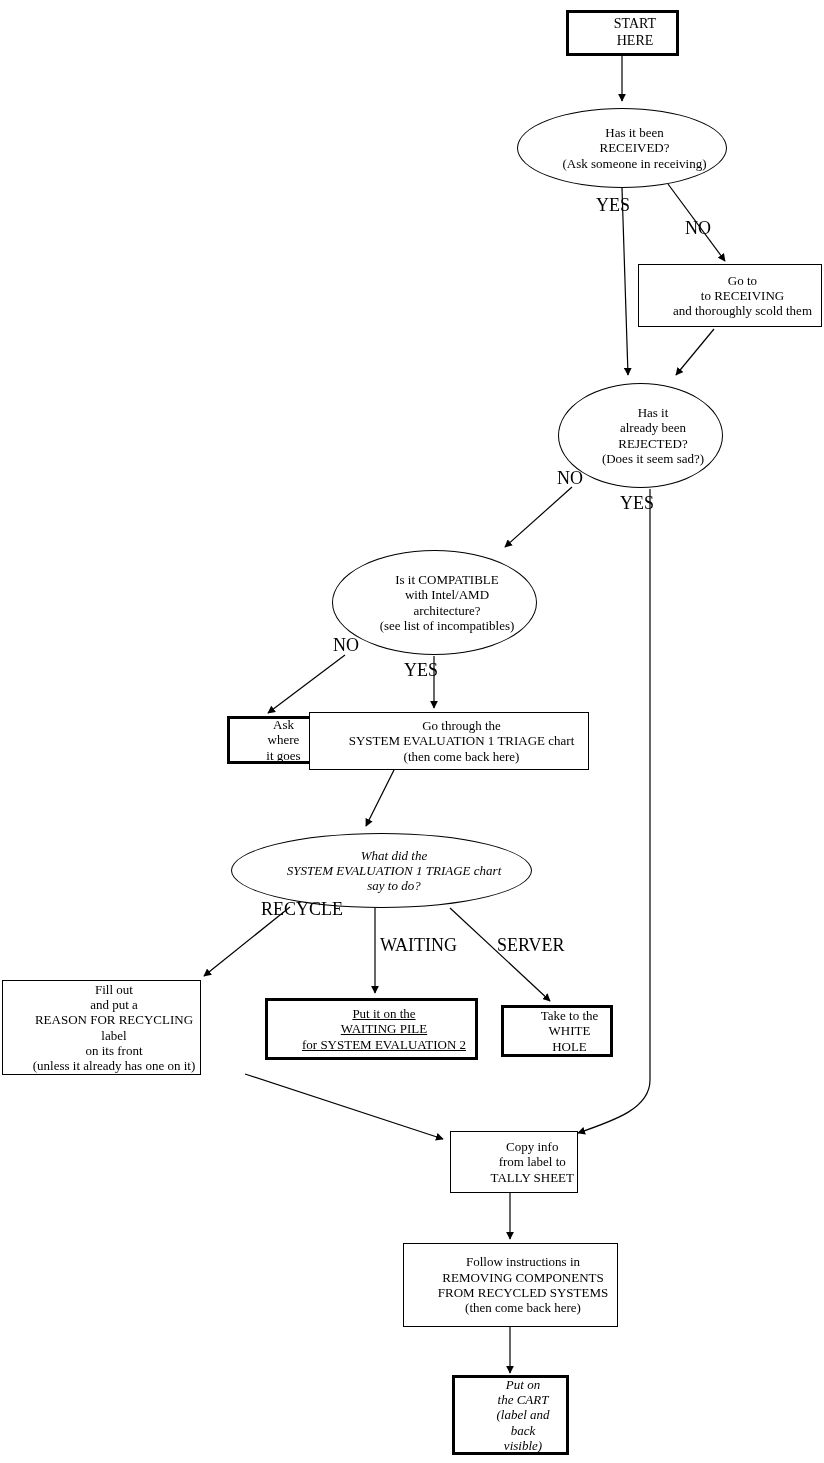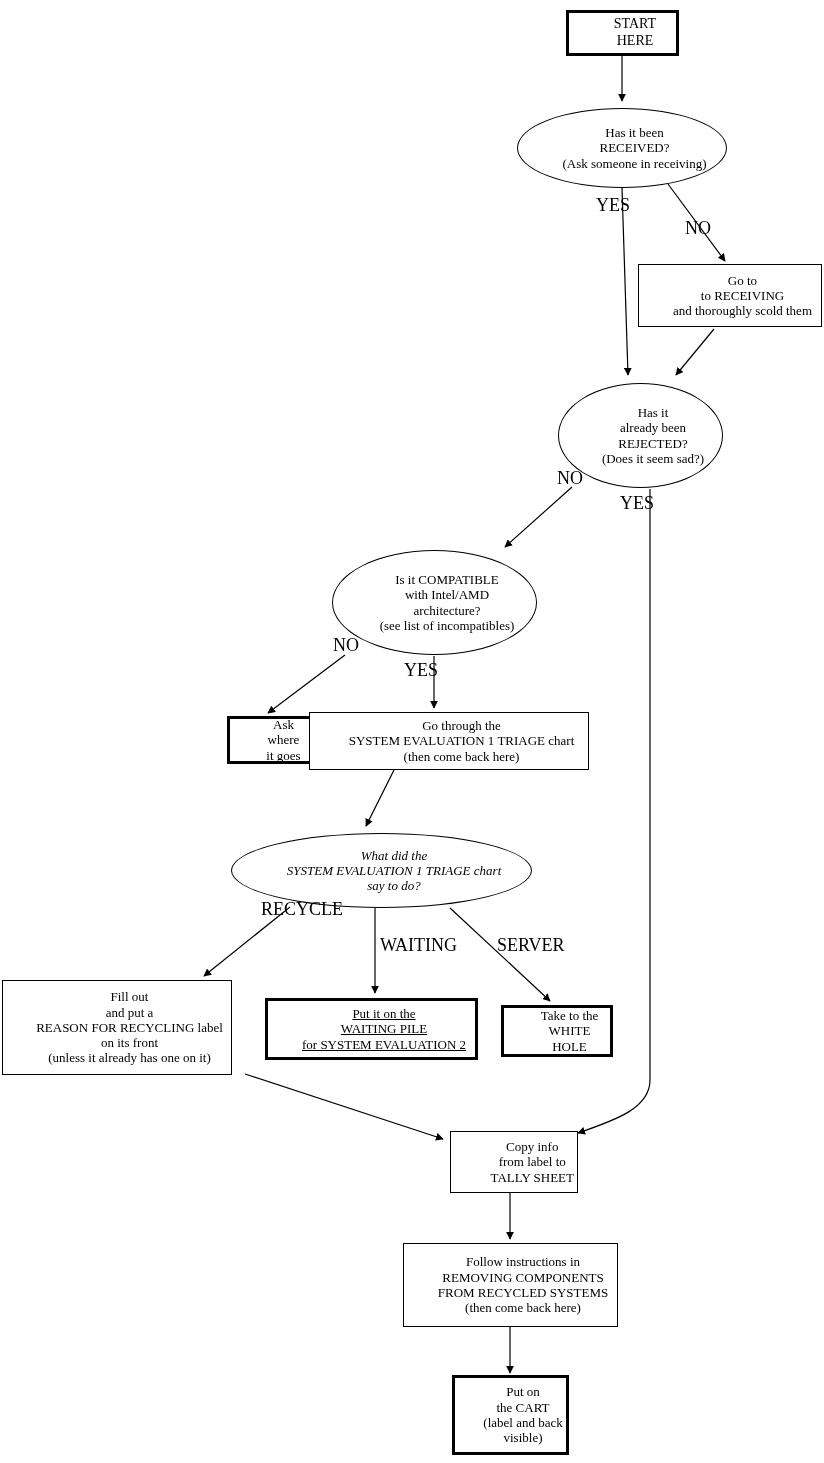--- a/index.html
+++ b/index.html
@@ -148,21 +148,21 @@
 SYSTEM EVALUATION 1 TRIAGE chart
 (then come back here)</span>
   </div>
 
   <div class="node ellipse-node fs13" style="left:231px; top:833px; width:301px; height:75px;font-style:italic;">
     <span class="node-text">What did the
 SYSTEM EVALUATION 1 TRIAGE chart
 say to do?</span>
   </div>
 
-  <div class="node box-thin fs13" style="left:2px; top:980px; width:230px; height:95px;">
+  <div class="node box-thin fs13" style="left:2px; top:980px; width:199px; height:95px;">
     <span class="node-text">Fill out
 and put a
 REASON FOR RECYCLING label
 on its front
 (unless it already has one on it)</span>
   </div>
 
   <div class="node box-thick fs13" style="left:265px; top:998px; width:213px; height:62px;text-decoration:underline;">
     <span class="node-text">Put it on the
 WAITING PILE
@@ -180,21 +180,21 @@
 TALLY SHEET</span>
   </div>
 
   <div class="node box-thin fs13" style="left:403px; top:1243px; width:215px; height:84px;">
     <span class="node-text">Follow instructions in
 REMOVING COMPONENTS
 FROM RECYCLED SYSTEMS
 (then come back here)</span>
   </div>
 
-  <div class="node box-thick fs13" style="left:452px; top:1375px; width:117px; height:80px;">
+  <div class="node box-thick fs13" style="left:452px; top:1375px; width:117px; height:80px;font-style:italic;">
     <span class="node-text">Put on
 the CART
 (label and back
 visible)</span>
   </div>
 
   <div class="edge-label fs18" style="left:596px; top:196px;">YES</div>
 
   <div class="edge-label fs18" style="left:685px; top:219px;">NO</div>
 

